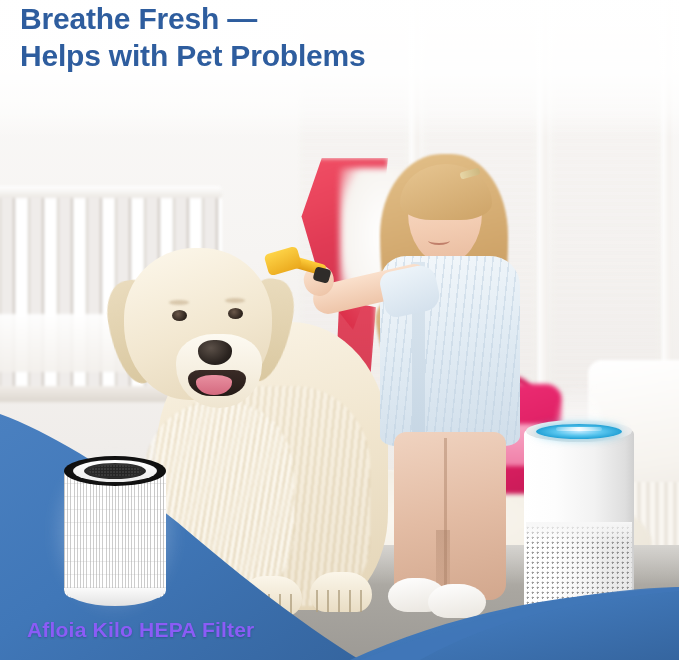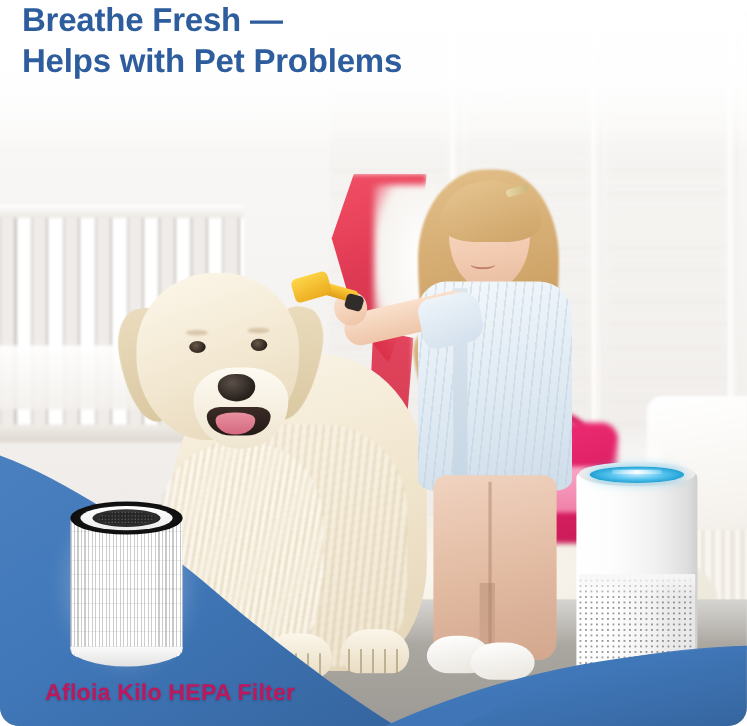--- a/index.html
+++ b/index.html
@@ -11,21 +11,20 @@
     overflow:hidden;
     -webkit-font-smoothing:antialiased;
   }
 
   
   .banner {
     position:relative;
     width:679px; height:660px;
     overflow:hidden;
     background:#f7f6f4;
-    border-radius:17px;
   }
 
   
   .scene { position:absolute; inset:0; overflow:hidden; }
 
   
   .wall {
     position:absolute; left:0; top:0; width:679px; height:470px;
     background:
       linear-gradient(180deg,#fbfaf9 0%,#f6f4f2 55%,#efece9 100%);
@@ -491,22 +490,22 @@
     margin-top:11px;
     color:#38383a;
     font-size:13.6px;
     line-height:19.5px;
     white-space:pre-line;
     text-shadow:0 1px 1px rgba(255,255,255,.6);
   }
 
   
   .caption {
-    position:absolute; left:41px; top:618px;
-    color:#be185d;
+    position:absolute; left:27px; top:618px;
+    color:#8b5cf6;
     font-size:21px;
     font-weight:bold;
     letter-spacing:.2px;
     text-shadow:0 1px 2px rgba(20,50,90,.35);
   }
 
   
   .top-fade {
     position:absolute; left:0; top:0; width:679px; height:138px;
     background:linear-gradient(180deg,

